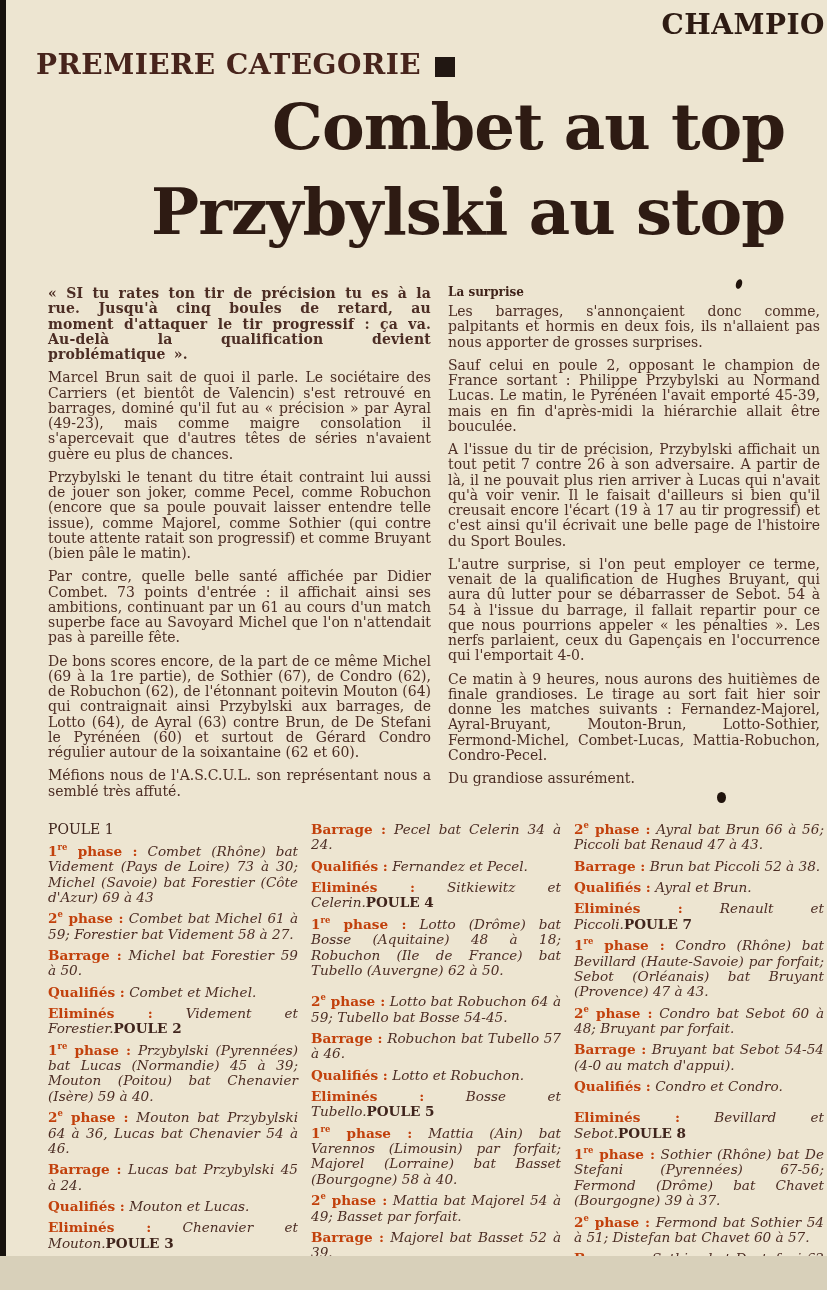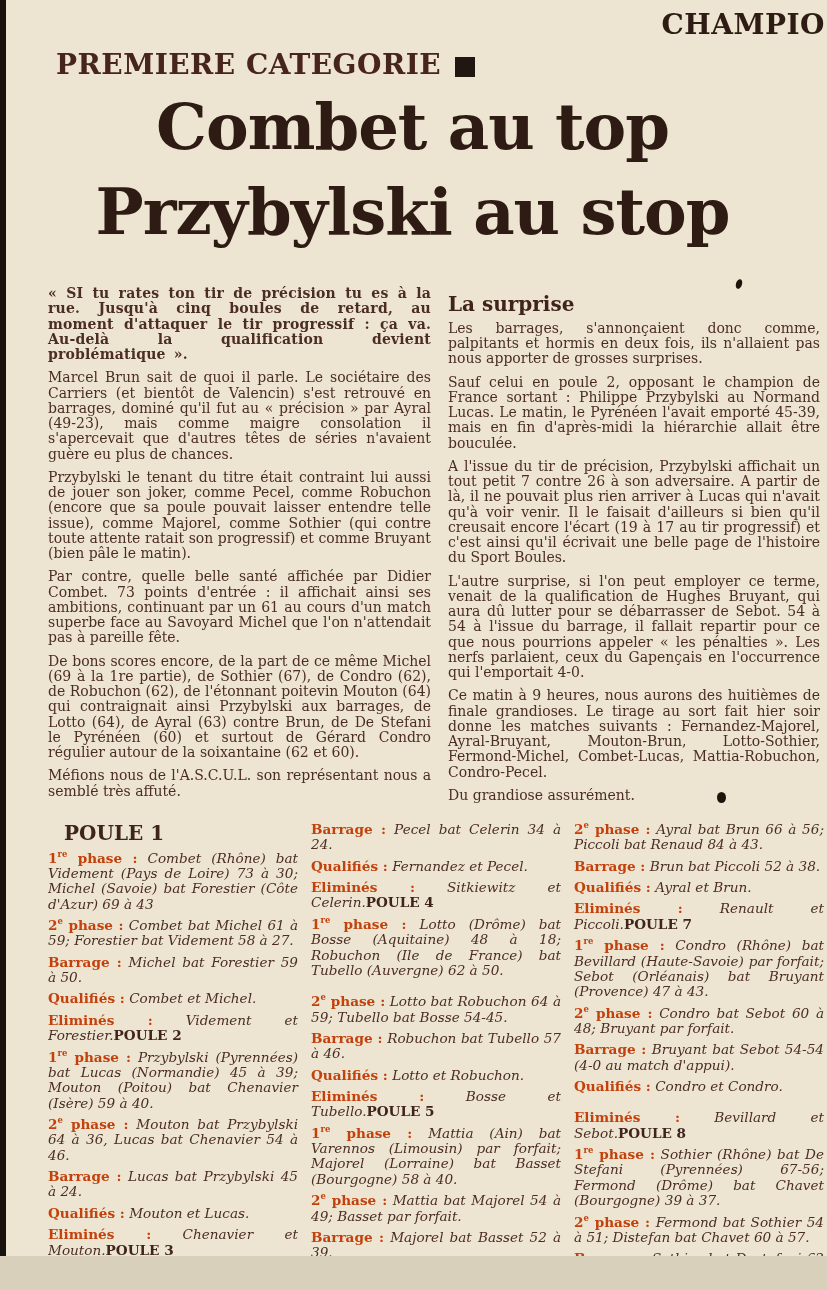--- a/index.html
+++ b/index.html
@@ -9,49 +9,49 @@
     font-family:"DejaVu Serif", serif;
     color:var(--ink,#4c2d24);
   }
   .left-edge{position:absolute;left:0;top:0;width:6px;height:100%;background:#17120e;}
   .masthead{
     position:absolute; top:8px; right:2px;
     font-size:28px; font-weight:bold; letter-spacing:.5px;
     color:var(--headline-ink,#2e1b13); white-space:nowrap;
   }
   .kicker-row{
-    position:absolute; top:48px; left:56px;
+    position:absolute; top:48px; left:36px;
     display:flex; align-items:center; gap:14px;
     font-size:28px; font-weight:bold; letter-spacing:.5px;
     color:#47241c;
   }
   .kicker-square{width:20px;height:20px;background:#211712;display:inline-block;margin-top:5px;}
   .headline{
     position:absolute; top:84px; left:40px; width:745px; margin:0;
     text-align:center; font-size:64px; font-weight:bold; line-height:1.33;
     letter-spacing:-1px; color:var(--headline-ink,#2e1b13);
   }
-  .headline .hl{display:block;}
+  .headline .hl{display:block;text-align:right;}
   .body-cols{
     position:absolute; top:286px; left:48px; width:772px;
     display:flex; gap:17px;
     font-size:14px; line-height:1.09; text-align:justify;
   }
   .col-left{width:383px;flex:none;}
   .col-right{flex:1;}
   .body-cols p{margin:0 0 8px;}
   .quote{font-weight:bold;word-spacing:3px;letter-spacing:.2px;}
-  .subhead{font-size:20px;font-weight:bold;margin:8px 0 5px;color:#40241b;}
+  .subhead{font-size:12px;font-weight:bold;margin:0 0 5px;color:#40241b;}
   .results{
     position:absolute; top:822px; left:48px; width:776px; height:468px;
     display:flex; gap:13px; overflow:hidden;
     font-size:13.6px; line-height:1.13;
   }
   .rcol{flex:1;text-align:justify;min-width:0;}
-  .poule{font-weight:bold;font-size:20px;margin:0 16px 6px;color:#3f241c;}
+  .poule{font-weight:normal;font-size:14px;margin:0 0 6px;color:#3f241c;}
   .entry{margin:0 0 6px;font-style:italic;}
   .entry.gap{margin-top:16px;}
   .entry .lbl{font-style:normal;font-weight:bold;color:#c2410c;}
   .entry .runin{font-style:normal;font-weight:bold;color:#3f241c;}
   .entry sup{font-size:.62em;line-height:0;}
   .ink-dot{position:absolute;border-radius:50%;background:#20130c;}
   .dot1{left:736px;top:279px;width:6px;height:10px;transform:rotate(18deg);}
   .dot2{left:717px;top:792px;width:9px;height:11px;}
 </style>
 </head>
@@ -116,21 +116,21 @@
         <p class="entry"><span class="lbl">Barrage :</span> <span>Robuchon bat Tubello 57 à 46.</span></p>
         <p class="entry"><span class="lbl">Qualifiés :</span> <span>Lotto et Robuchon.</span></p>
         <p class="entry"><span class="lbl">Eliminés :</span> <span>Bosse et Tubello.</span><span class="runin">POULE 5</span></p>
         <p class="entry"><span class="lbl">1<sup>re</sup> phase :</span> <span>Mattia (Ain) bat Varennos (Limousin) par forfait; Majorel (Lorraine) bat Basset (Bourgogne) 58 à 40.</span></p>
         <p class="entry"><span class="lbl">2<sup>e</sup> phase :</span> <span>Mattia bat Majorel 54 à 49; Basset par forfait.</span></p>
         <p class="entry"><span class="lbl">Barrage :</span> <span>Majorel bat Basset 52 à 39.</span></p>
         <p class="entry"><span class="lbl">Qualifiés :</span> <span>Mattia et Majorel.</span></p>
         <p class="entry"><span class="lbl">Eliminés :</span> <span>Varennes et Basset.</span></p>
       </div>
       <div class="rcol">
-        <p class="entry"><span class="lbl">2<sup>e</sup> phase :</span> <span>Ayral bat Brun 66 à 56; Piccoli bat Renaud 84 à 43.</span></p>
+        <p class="entry"><span class="lbl">2<sup>e</sup> phase :</span> <span>Ayral bat Brun 66 à 56; Piccoli bat Renaud 47 à 43.</span></p>
         <p class="entry"><span class="lbl">Barrage :</span> <span>Brun bat Piccoli 52 à 38.</span></p>
         <p class="entry"><span class="lbl">Qualifiés :</span> <span>Ayral et Brun.</span></p>
         <p class="entry"><span class="lbl">Eliminés :</span> <span>Renault et Piccoli.</span><span class="runin">POULE 7</span></p>
         <p class="entry"><span class="lbl">1<sup>re</sup> phase :</span> <span>Condro (Rhône) bat Bevillard (Haute-Savoie) par forfait; Sebot (Orléanais) bat Bruyant (Provence) 47 à 43.</span></p>
         <p class="entry"><span class="lbl">2<sup>e</sup> phase :</span> <span>Condro bat Sebot 60 à 48; Bruyant par forfait.</span></p>
         <p class="entry"><span class="lbl">Barrage :</span> <span>Bruyant bat Sebot 54-54 (4-0 au match d'appui).</span></p>
         <p class="entry"><span class="lbl">Qualifiés :</span> <span>Condro et Condro.</span></p>
         <p class="entry gap"><span class="lbl">Eliminés :</span> <span>Bevillard et Sebot.</span><span class="runin">POULE 8</span></p>
         <p class="entry"><span class="lbl">1<sup>re</sup> phase :</span> <span>Sothier (Rhône) bat De Stefani (Pyrennées) 67-56; Fermond (Drôme) bat Chavet (Bourgogne) 39 à 37.</span></p>
         <p class="entry"><span class="lbl">2<sup>e</sup> phase :</span> <span>Fermond bat Sothier 54 à 51; Distefan bat Chavet 60 à 57.</span></p>

